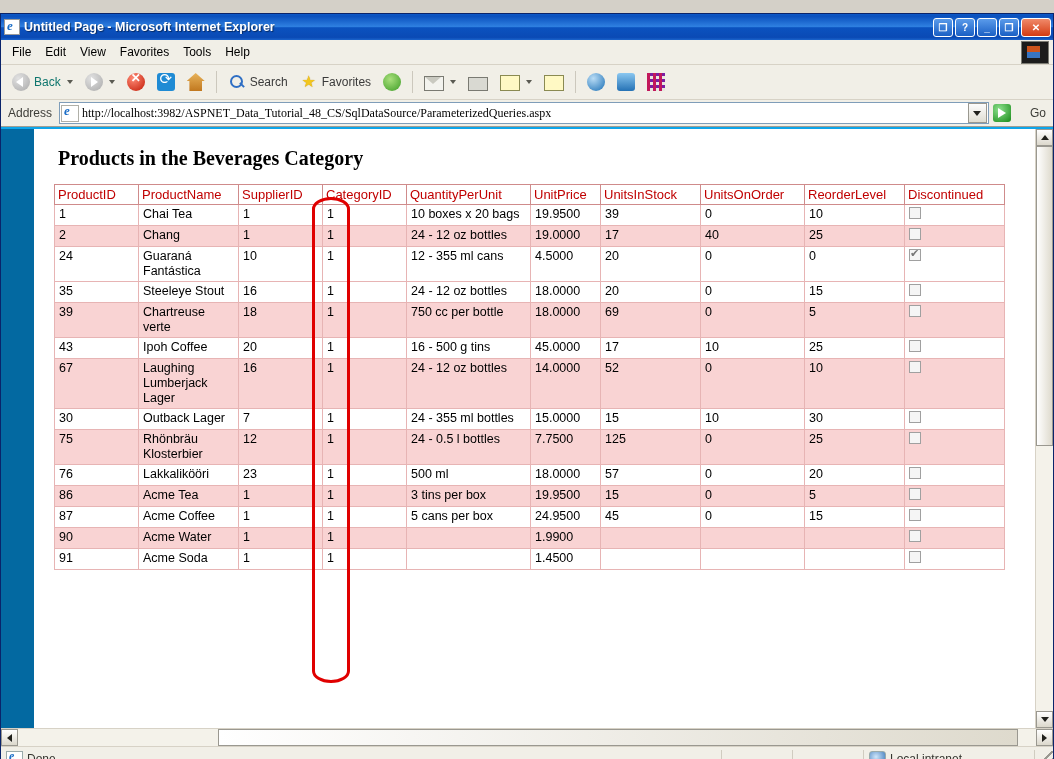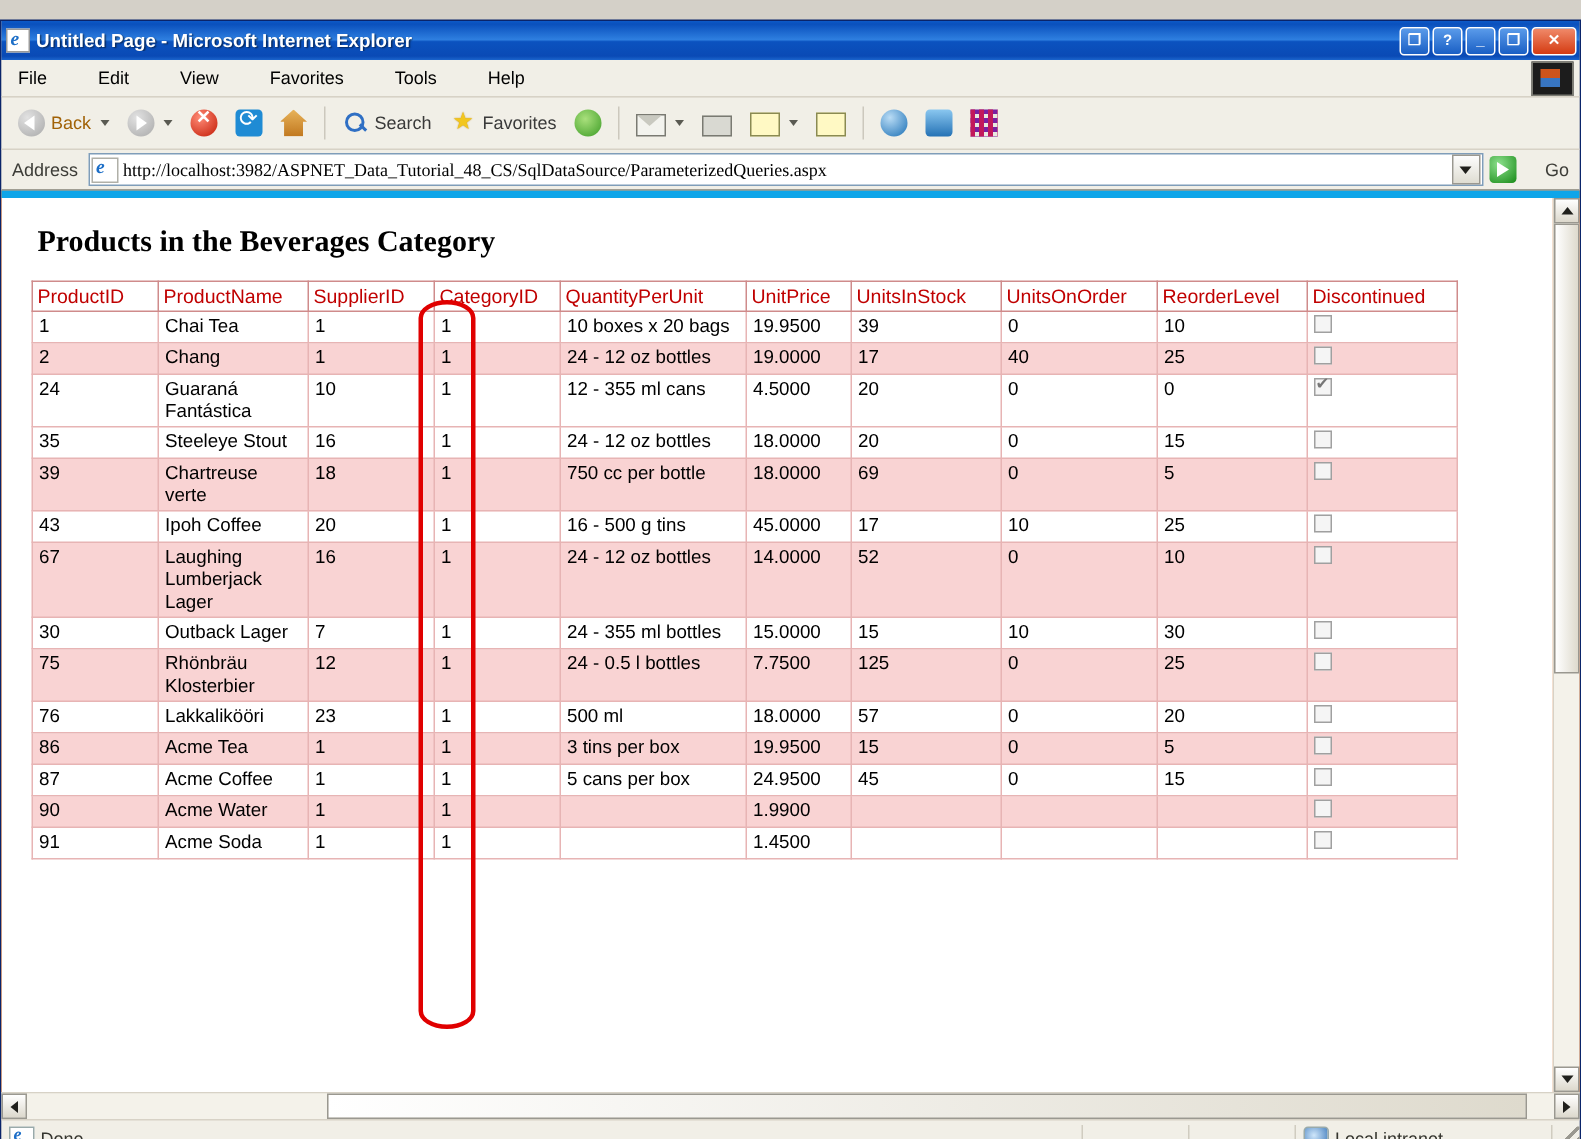--- a/index.html
+++ b/index.html
@@ -81,21 +81,20 @@
   }
   
   .menubar {
     height: 24px;
     background: #f1efe7;
     border-bottom: 1px solid #d7d2c6;
     display: flex;
     align-items: center;
     padding-left: 4px;
     position: relative;
-    gap: 20px;
   }
   .menubar .menu-item {
     padding: 3px 7px;
     font-size: 12px;
     color: #000;
   }
   .menu-logo {
     position: absolute;
     right: 4px; top: 1px;
     width: 26px; height: 21px;
@@ -123,21 +122,21 @@
   }
   .tbar-btn {
     display: flex;
     align-items: center;
     gap: 4px;
     padding: 3px 5px;
     font-size: 12px;
     color: #3a3a3a;
     white-space: nowrap;
   }
-  .tbar-btn.disabled { color: #a16207; }
+  .tbar-btn.disabled { color: #0f766e; }
   .tbar-sep {
     width: 1px;
     height: 22px;
     background: #ccc8bd;
     margin: 0 4px;
   }
   .ico {
     width: 18px; height: 18px;
     display: inline-block;
     position: relative;
@@ -339,24 +338,25 @@
     left: 5px; top: 4px;
     width: 0; height: 0;
     border-top: 5px solid transparent;
     border-bottom: 5px solid transparent;
     border-left: 8px solid #fff;
   }
   
   .content-wrap {
     flex: 1;
     position: relative;
-    background: #f97316;
-    border-top: 5px solid #0ea5e9;
+    background: #0369a1;
+    border-top: 2px solid #0ea5e9;
     display: flex;
     overflow: hidden;
+    padding-left: 33px;
   }
   .page {
     flex: 1;
     background: #fff;
     padding: 14px 0 0 20px;
     overflow: hidden;
     position: relative;
   }
   h1.page-title {
     font-family: "Liberation Serif", serif;

